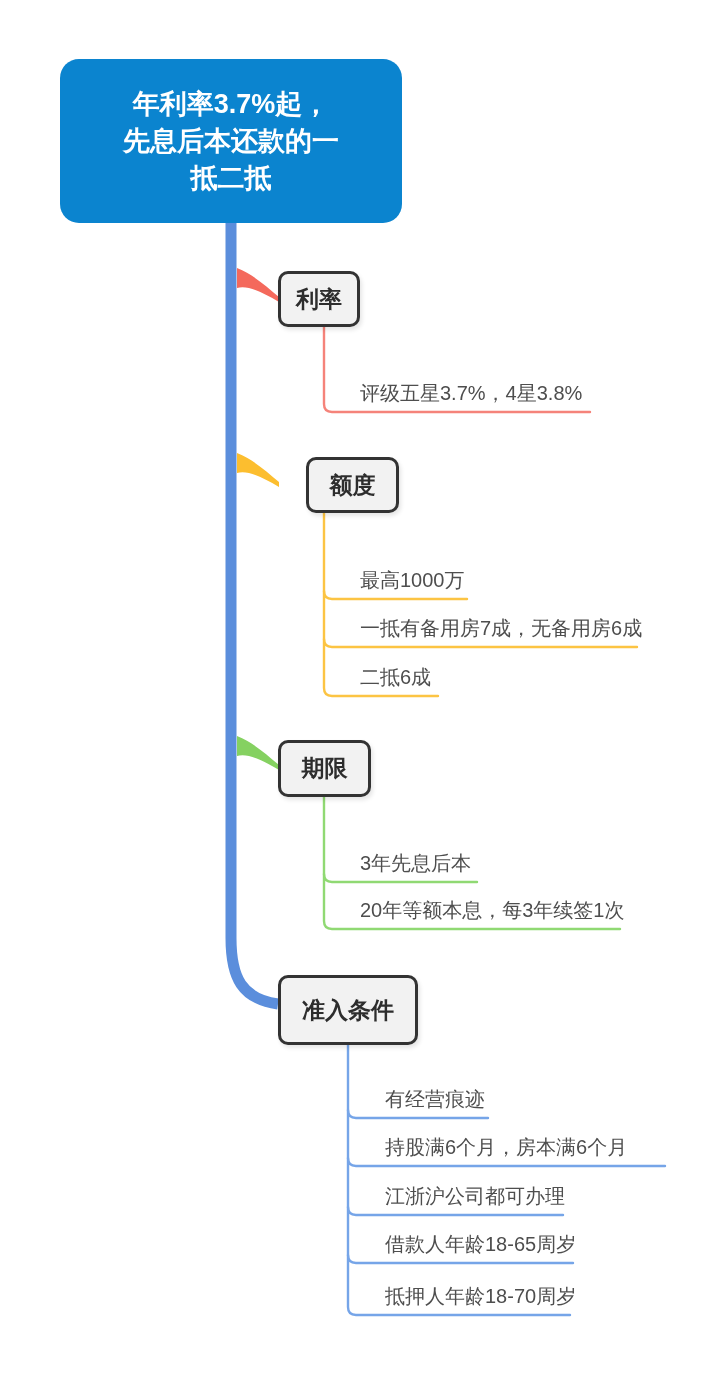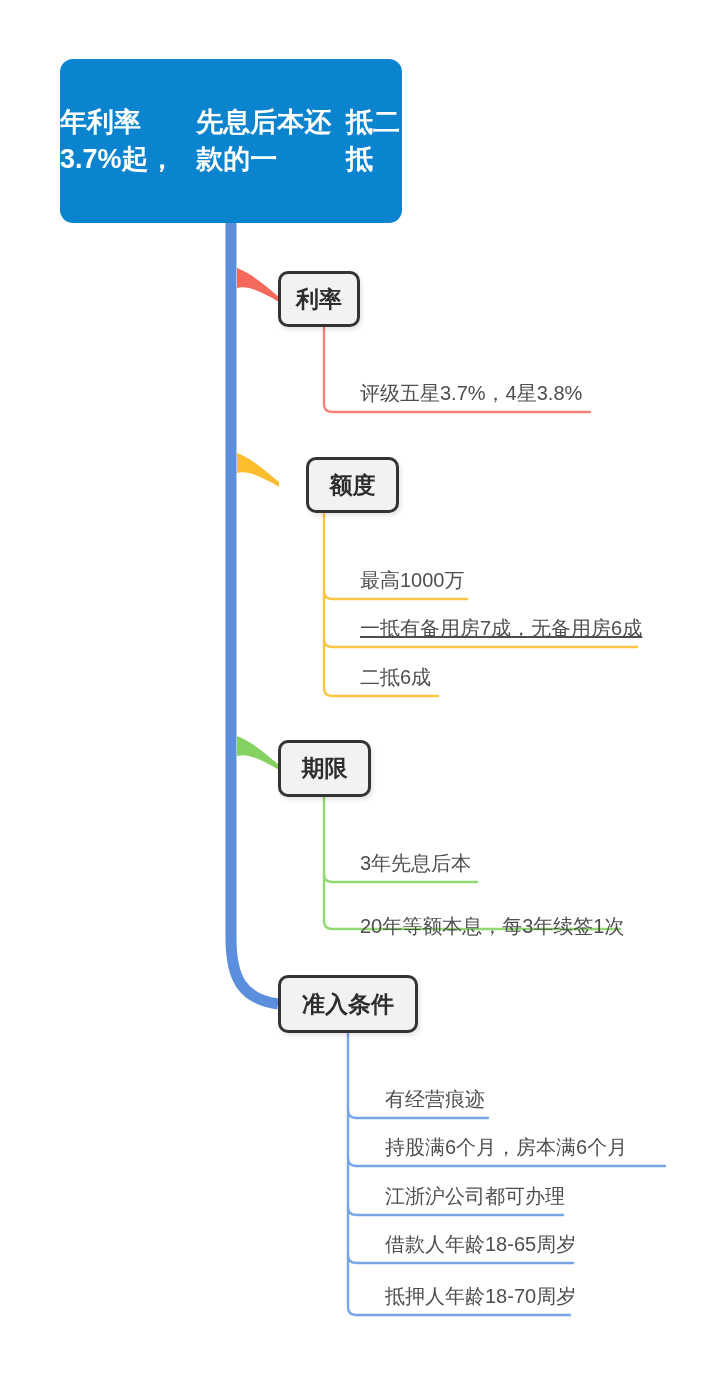--- a/index.html
+++ b/index.html
@@ -19,40 +19,40 @@
   .taper-green{fill:var(--branch-green);stroke:none;}
   .cline{fill:none;stroke-width:2.4;stroke-linecap:round;}
   .cline.red{stroke:var(--line-red);}
   .cline.yellow{stroke:var(--line-yellow);}
   .cline.green{stroke:var(--line-green);}
   .cline.blue{stroke:var(--line-blue);}
 
   .root{
     position:absolute;left:60px;top:59px;width:342px;height:164px;
     background:var(--root-fill);
-    border-radius:13px;
+    border-radius:19px;
     color:var(--root-text);
     font-weight:bold;font-size:27px;line-height:37px;
-    display:flex;flex-direction:row;justify-content:center;align-items:center;
-    text-align:left;
+    display:flex;flex-direction:column;justify-content:center;align-items:center;
+    text-align:center;
   }
   .topic{
     position:absolute;
     background:var(--node-fill);
     border:3px solid var(--node-border);
     border-radius:10px;
     box-shadow:2px 3px 4px rgba(0,0,0,0.10);
     display:flex;align-items:center;justify-content:center;
     font-weight:bold;font-size:23px;color:var(--node-text);
     box-sizing:border-box;
   }
   .topic.rate{left:278px;top:271px;width:82px;height:56px;}
   .topic.amount{left:278px;top:457px;width:93px;height:56px;margin-left:28px;}
   .topic.term{left:278px;top:740px;width:93px;height:57px;}
-  .topic.access{left:278px;top:975px;width:140px;height:58px;}
+  .topic.access{left:278px;top:975px;width:140px;height:70px;}
 
   .child{
     position:absolute;
     height:28px;line-height:28px;
     font-size:20px;color:var(--child-text);
     white-space:nowrap;
   }
 </style>
 </head>
 <body>
@@ -92,25 +92,25 @@
   </div>
 
   <div class="topic rate">利率</div>
   <div class="topic amount">额度</div>
   <div class="topic term">期限</div>
   <div class="topic access">准入条件</div>
 
   <div class="child" style="left:360px;top:379px;">评级五星3.7%，4星3.8%</div>
 
   <div class="child" style="left:360px;top:566px;">最高1000万</div>
-  <div class="child" style="left:360px;top:614px;text-decoration:underline;">一抵有备用房7成，无备用房6成</div>
+  <div class="child" style="left:360px;top:614px;">一抵有备用房7成，无备用房6成</div>
   <div class="child" style="left:360px;top:663px;">二抵6成</div>
 
   <div class="child" style="left:360px;top:849px;">3年先息后本</div>
-  <div class="child" style="left:360px;top:896px;margin-top:16px;">20年等额本息，每3年续签1次</div>
+  <div class="child" style="left:360px;top:896px;">20年等额本息，每3年续签1次</div>
 
   <div class="child" style="left:385px;top:1085px;text-align:center;">有经营痕迹</div>
   <div class="child" style="left:385px;top:1133px;">持股满6个月，房本满6个月</div>
   <div class="child" style="left:385px;top:1182px;">江浙沪公司都可办理</div>
   <div class="child" style="left:385px;top:1230px;text-align:right;">借款人年龄18-65周岁</div>
   <div class="child" style="left:385px;top:1282px;">抵押人年龄18-70周岁</div>
 
 </div>
 
 </body></html>

